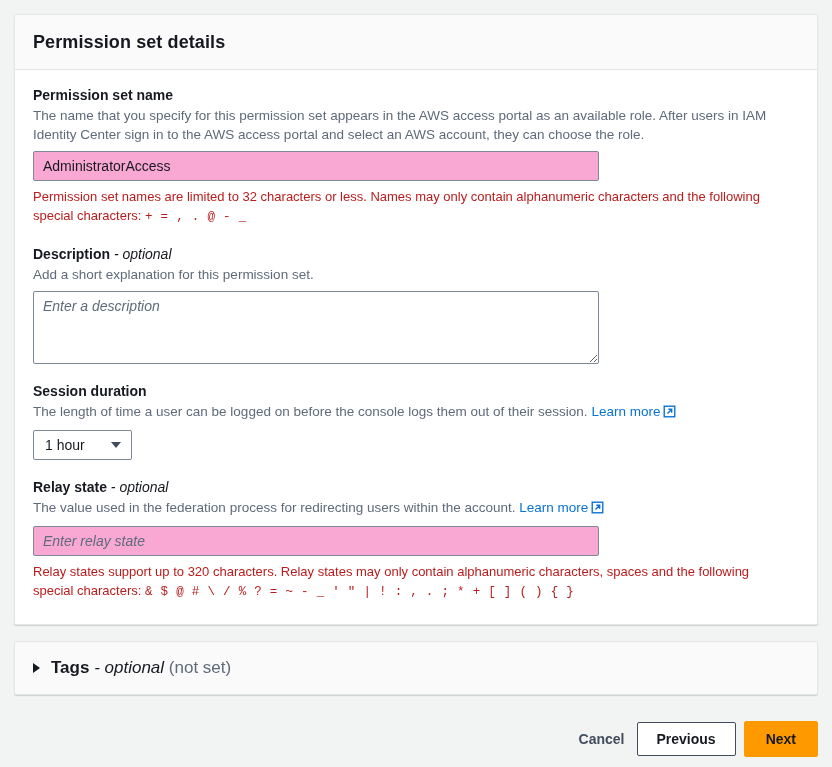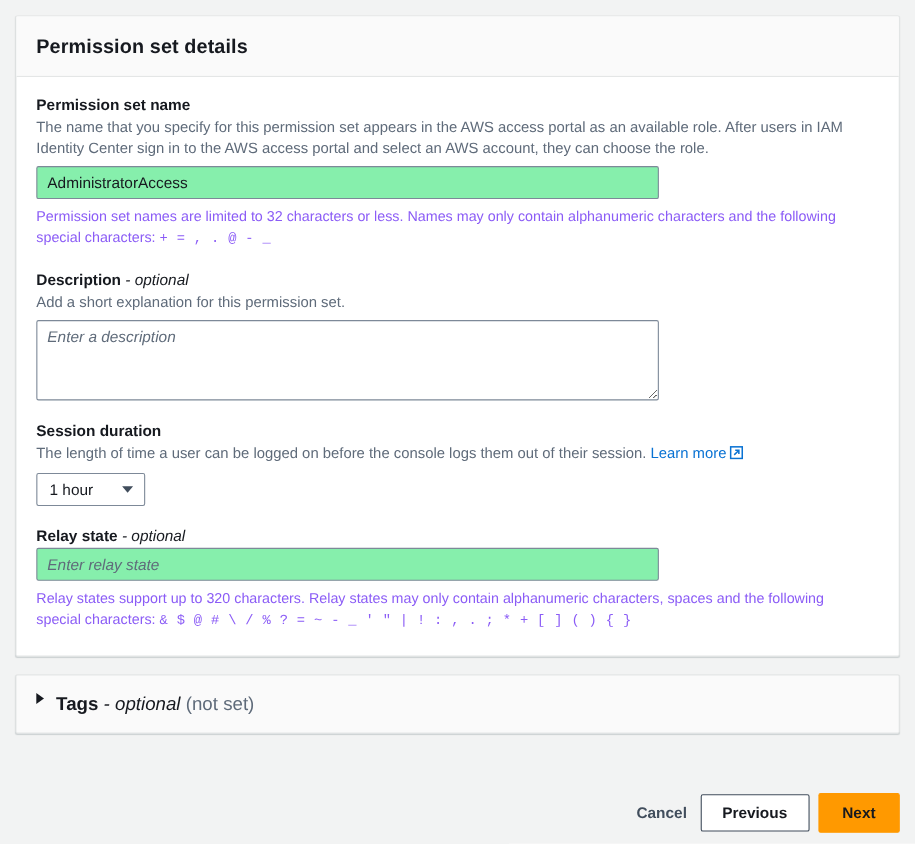--- a/index.html
+++ b/index.html
@@ -69,39 +69,39 @@
     font-size: 13.5px;
     line-height: 19px;
     color: #5f6b7a;
     margin-bottom: 7px;
     max-width: 760px;
   }
 
   .constraint {
     font-size: 13px;
     line-height: 19px;
-    color: #8b5cf6;
+    color: #b91c1c;
     margin-top: 6px;
     max-width: 760px;
   }
   .mono {
     font-family: "Liberation Mono", "DejaVu Sans Mono", monospace;
     font-size: 12.5px;
     letter-spacing: 0.3px;
   }
 
   input.text-input {
     display: block;
     width: 566px;
     height: 30px;
     padding: 4px 9px;
     font-family: "Liberation Sans", sans-serif;
     font-size: 14px;
     color: #16191f;
-    background: #86efac;
+    background: #f9a8d4;
     border: 1px solid #7d8998;
     border-radius: 2px;
     outline: none;
   }
   input.text-input::placeholder {
     color: #5f6b7a;
     font-style: italic;
   }
 
   textarea.text-area {
@@ -156,20 +156,21 @@
     vertical-align: -2px;
     margin-left: 3px;
   }
 
   
   .tags-card {
     margin-top: 16px;
     background: #fafafa;
     padding: 16px 18px;
     display: flex;
+    align-items: center;
     gap: 11px;
     cursor: pointer;
   }
   .tri {
     width: 0; height: 0;
     border-top: 5px solid transparent;
     border-bottom: 5px solid transparent;
     border-left: 7px solid #16191f;
   }
   .tags-title {
@@ -261,20 +262,27 @@
           <span>1 hour</span>
           <span class="caret"></span>
         </div>
       </div>
 
       <div class="field">
         <div class="field-label">
           <span>Relay state</span>
           <span class="opt">- optional</span>
         </div>
+        <div class="field-desc">
+          <span>The value used in the federation process for redirecting users within the account.</span>
+          <a class="learn-more" href="#"><span>Learn more</span><span class="ext-icon"><svg width="13" height="13" viewBox="0 0 16 16">
+                  <rect x="1.5" y="1.5" width="13" height="13" fill="none" stroke="#0972d3" stroke-width="1.7"></rect>
+                  <path d="M5.5 10.5 L10.5 5.5 M6.6 5.3 L10.7 5.3 L10.7 9.4" fill="none" stroke="#0972d3" stroke-width="1.7"></path>
+                </svg></span></a>
+        </div>
         <input class="text-input" type="text" placeholder="Enter relay state" style="">
         <div class="constraint">
           <span>Relay states support up to 320 characters. Relay states may only contain alphanumeric characters, spaces and the following special characters:</span>
           <span class="mono">&amp; $ @ # \ / % ? = ~ - _ ' " | ! : , . ; * + [ ] ( ) { }</span>
         </div>
       </div>
 
     </div>
   </div>
 

